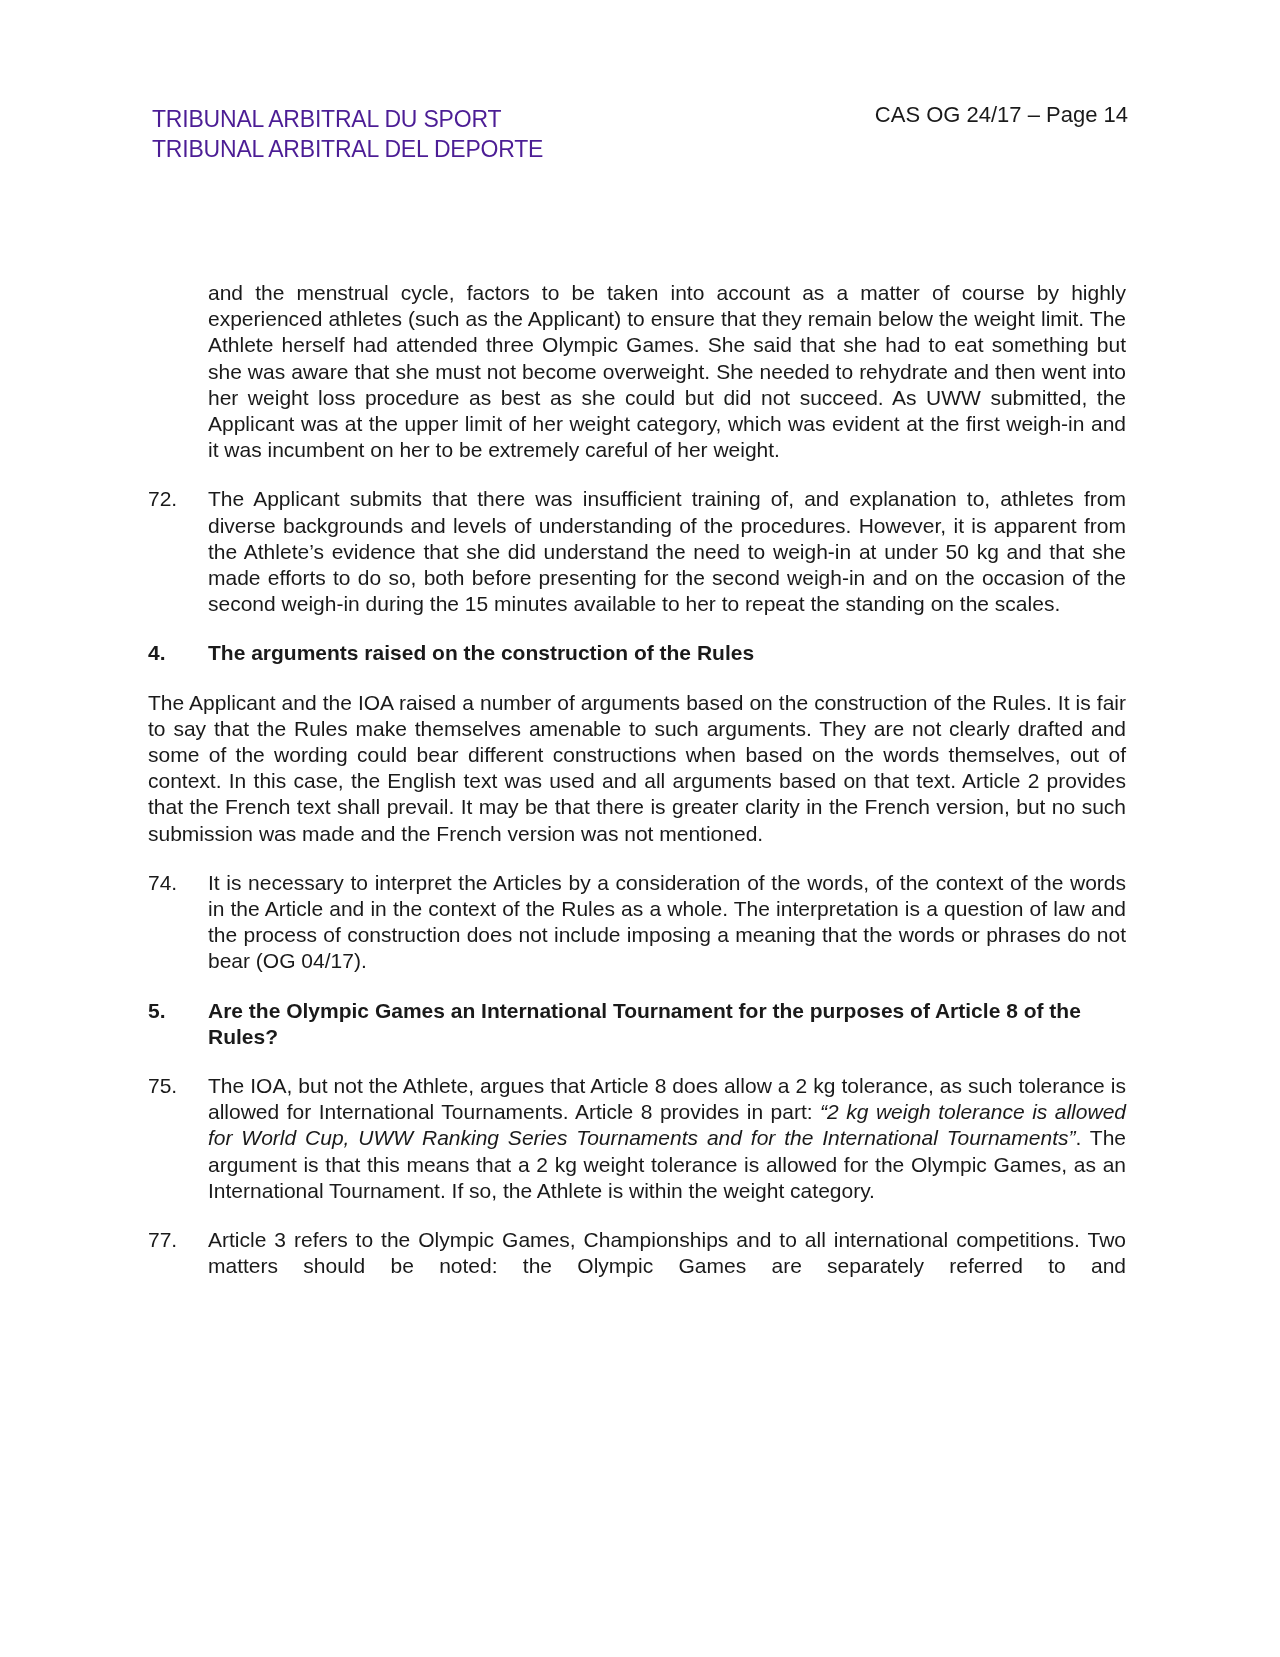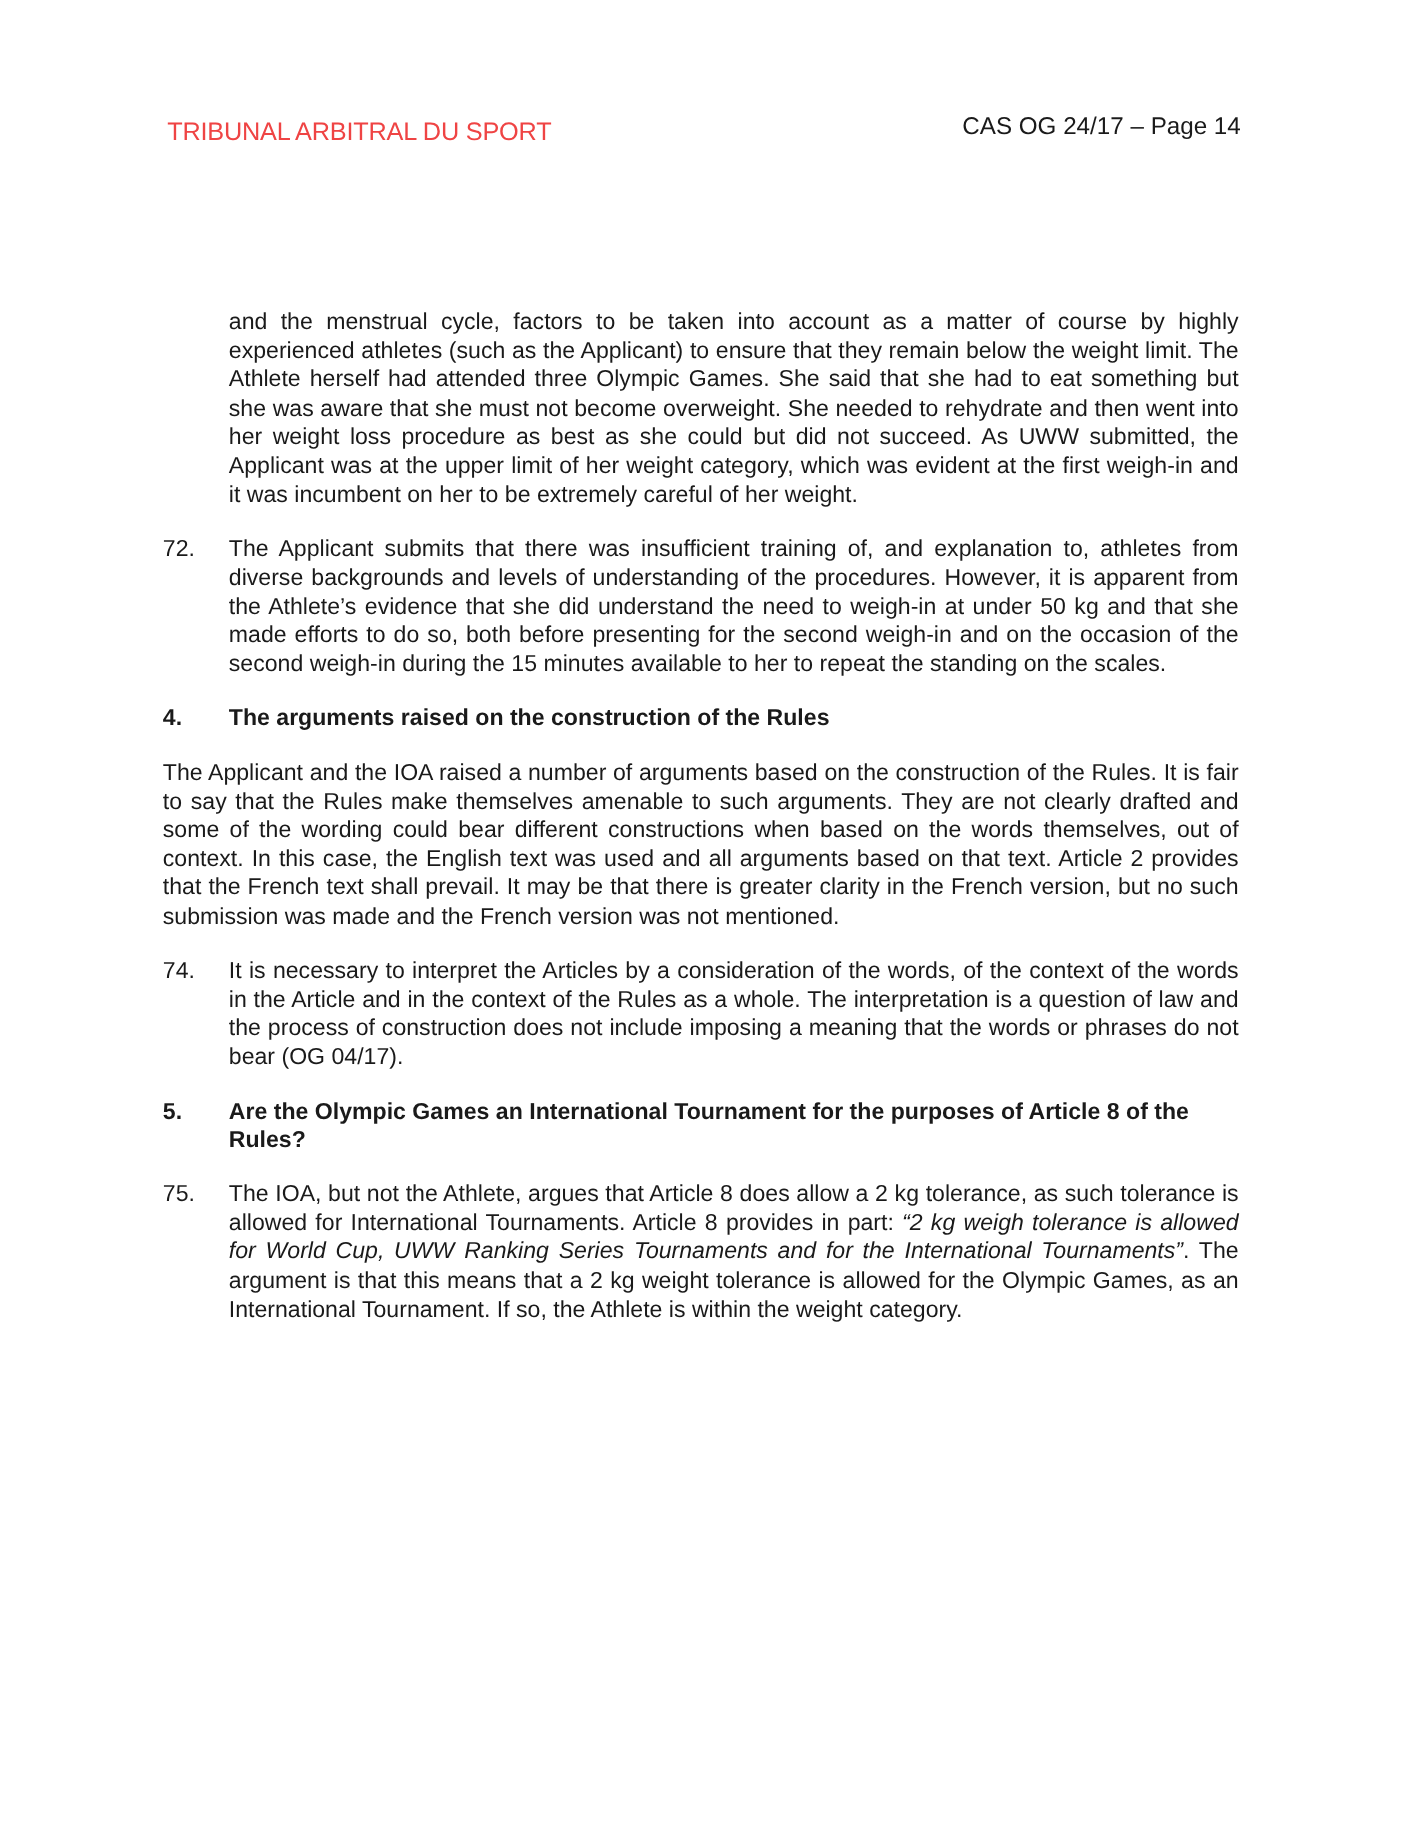--- a/index.html
+++ b/index.html
@@ -2,21 +2,21 @@
 <html><head>
 <meta charset="utf-8">
 <style>
   html, body { margin: 0; padding: 0; background: #ffffff; }
   body {
     width: 1280px; height: 1657px; position: relative; overflow: hidden;
     font-family: "Liberation Sans", sans-serif; color: #1a1a1a;
   }
   .header-left {
     position: absolute; left: 152px; top: 104px;
-    font-size: 23px; line-height: 30px; color: #ef4444; letter-spacing: -0.2px;
+    font-size: 23px; line-height: 30px; color: #4c1d95; letter-spacing: -0.2px;
   }
   .header-left div { white-space: nowrap; }
   .header-right {
     position: absolute; right: 152px; top: 102px;
     font-size: 22px; color: #1a1a1a; white-space: nowrap;
   }
   .body {
     position: absolute; left: 148px; top: 280px; width: 978px;
     font-size: 21px; line-height: 26.2px;
   }
@@ -28,20 +28,21 @@
   .heading { display: flex; font-weight: bold; margin-bottom: 23px; }
   .heading .num { width: 60px; flex: 0 0 60px; }
   .heading .text { flex: 1; }
   em { }
 </style>
 </head>
 <body>
 
 <div class="header-left">
   <div>TRIBUNAL ARBITRAL DU SPORT</div>
+  <div>TRIBUNAL ARBITRAL DEL DEPORTE</div>
 </div>
 <div class="header-right">CAS OG 24/17 – Page 14</div>
 
 <div class="body">
 
   <div class="para cont">
     <div class="text">and the menstrual cycle, factors to be taken into account as a matter of course by highly experienced athletes (such as the Applicant) to ensure that they remain below the weight limit. The Athlete herself had attended three Olympic Games.  She said that she had to eat something but she was aware that she must not become overweight. She needed to rehydrate and then went into her weight loss procedure as best as she could but did not succeed. As UWW submitted, the Applicant was at the upper limit of her weight category, which was evident at the first weigh-in and it was incumbent on her to be extremely careful of her weight.</div>
   </div>
 
   <div class="para">
@@ -67,14 +68,18 @@
     <div class="num">5.</div>
     <div class="text">Are the Olympic Games an International Tournament for the purposes of Article 8 of the Rules?</div>
   </div>
 
   <div class="para">
     <div class="num">75.</div>
     <div class="text"><span>The IOA, but not the Athlete, argues that Article 8 does allow a 2 kg tolerance, as such tolerance is allowed for International Tournaments. Article 8 provides in part: </span><em>“2 kg weigh tolerance is allowed for World Cup, UWW Ranking Series Tournaments and for the International Tournaments”</em><span>. The argument is that this means that a 2 kg weight tolerance is allowed for the Olympic Games, as an International Tournament.  If so, the Athlete is within the weight category.</span></div>
   </div>
 
 
+  <div class="para">
+    <div class="num">77.</div>
+    <div class="text" style="text-align-last: justify;">Article 3 refers to the Olympic Games, Championships and to all international competitions. Two matters should be noted: the Olympic Games are separately referred to and</div>
+  </div>
 
 </div>
 
 </body></html>

